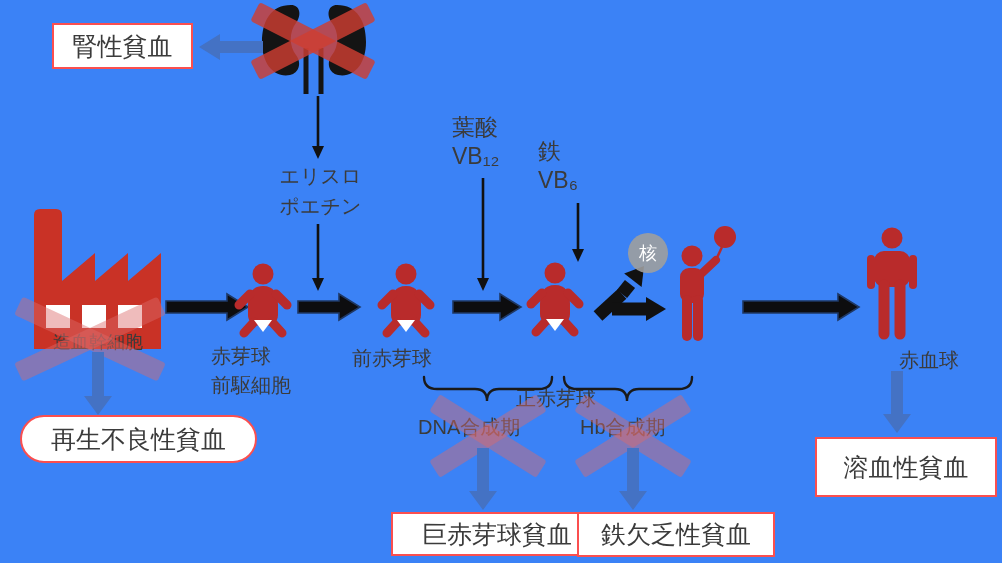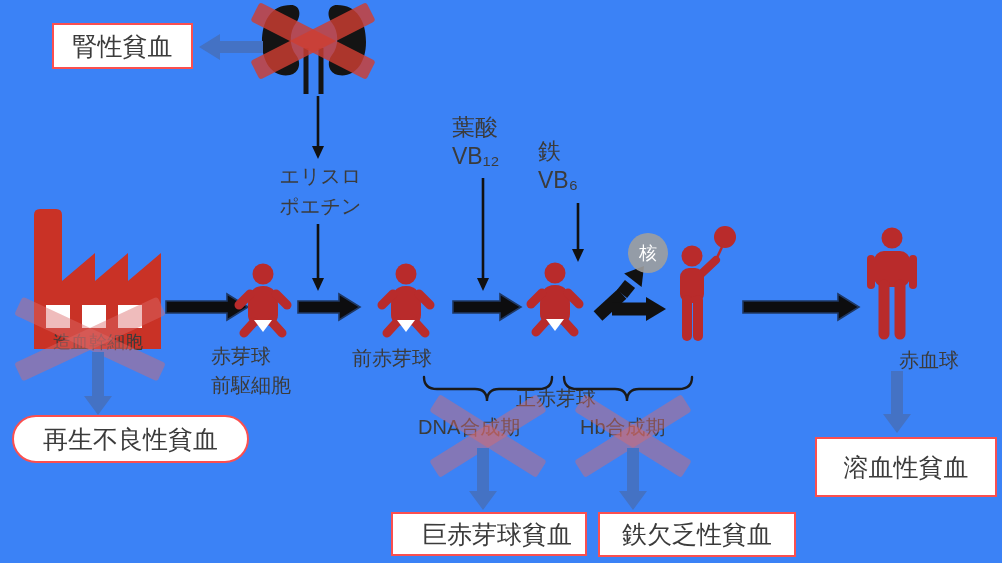--- a/index.html
+++ b/index.html
@@ -83,21 +83,21 @@
   </svg>
   <div class="lbl ctr" style="left:12px;top:327px;width:172px;font-size:18px;">造血幹細胞</div>
   <div class="cross pink" style="left:15px;top:300px;width:150px;height:78px;">
     <i style="width:158px;height:20px;transform:translate(-50%,-50%) rotate(25deg);"></i>
     <i style="width:158px;height:20px;transform:translate(-50%,-50%) rotate(-25deg);"></i>
   </div>
 
   <svg class="abs" style="left:83px;top:352px;" width="30" height="64" viewBox="0 0 30 64">
     <path d="M9,0 H21 V44 H29 L15,63 L1,44 H9 Z" fill="#4472c4"></path>
   </svg>
-  <div class="rbox" style="left:12px;top:415px;width:237px;height:48px;border-radius:24px;">
+  <div class="rbox" style="left:20px;top:415px;width:237px;height:48px;border-radius:24px;">
     <span>再生不良性貧血</span>
   </div>
 
   <svg class="abs" style="left:165px;top:293px;" width="84" height="28" viewBox="0 0 84 28">
     <path d="M1,8 H62 V1 L83,14 L62,27 V20 H1 Z" fill="#0d0d0f" stroke="#1f3864" stroke-width="1.6"></path>
   </svg>
   <svg class="abs" style="left:297px;top:293px;" width="64" height="28" viewBox="0 0 64 28">
     <path d="M1,8 H42 V1 L63,14 L42,27 V20 H1 Z" fill="#0d0d0f" stroke="#1f3864" stroke-width="1.6"></path>
   </svg>
   <svg class="abs" style="left:452px;top:293px;" width="70" height="28" viewBox="0 0 70 28">
@@ -201,17 +201,17 @@
   <svg class="abs" style="left:468px;top:448px;" width="30" height="63" viewBox="0 0 30 63">
     <path d="M9,0 H21 V43 H29 L15,62 L1,43 H9 Z" fill="#4472c4"></path>
   </svg>
   <div class="rbox" style="left:391px;top:512px;width:196px;height:44px;padding-left:16px;">
     <span>巨赤芽球貧血</span>
   </div>
 
   <svg class="abs" style="left:618px;top:448px;" width="30" height="63" viewBox="0 0 30 63">
     <path d="M9,0 H21 V43 H29 L15,62 L1,43 H9 Z" fill="#4472c4"></path>
   </svg>
-  <div class="rbox" style="left:598px;top:512px;width:198px;height:45px;font-family:Liberation Mono, monospace;">
+  <div class="rbox" style="left:577px;top:512px;width:198px;height:45px;font-family:Liberation Mono, monospace;">
     <span>鉄欠乏性貧血</span>
   </div>
 
 </div>
 
 </body></html>

